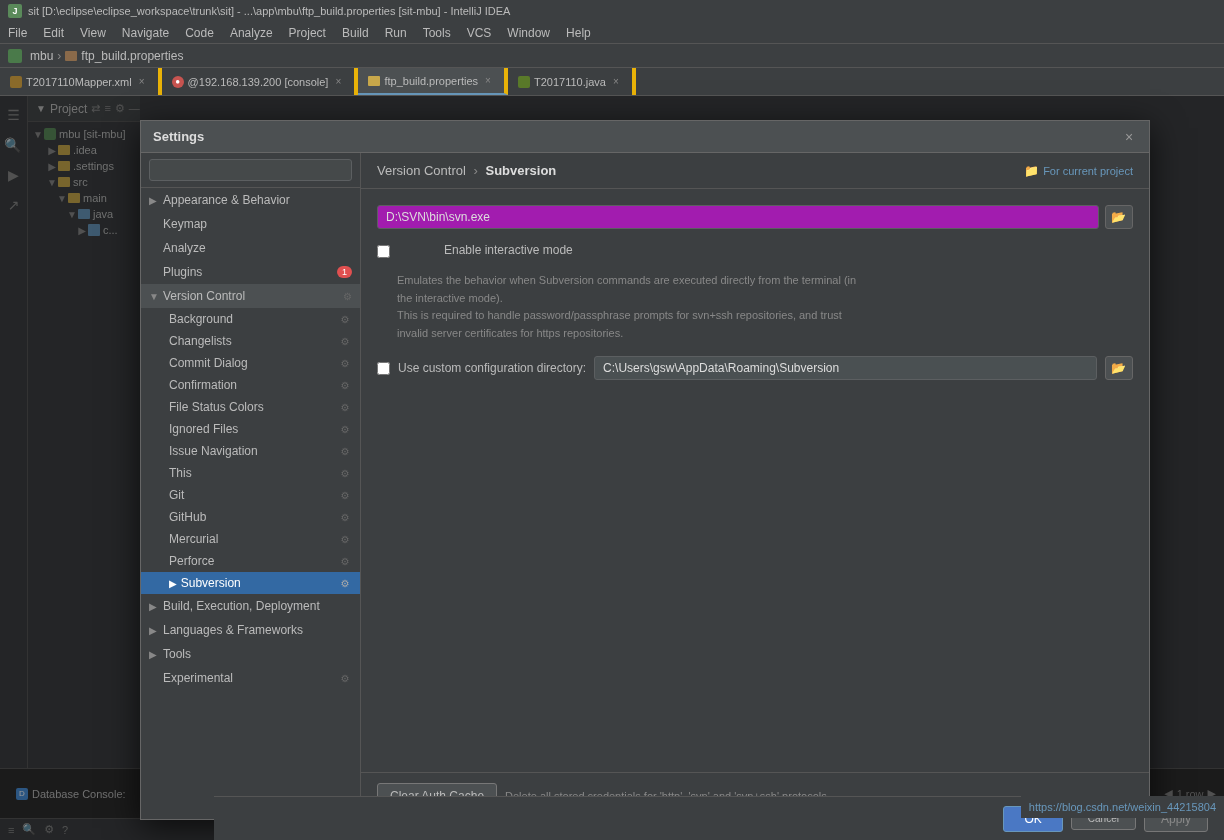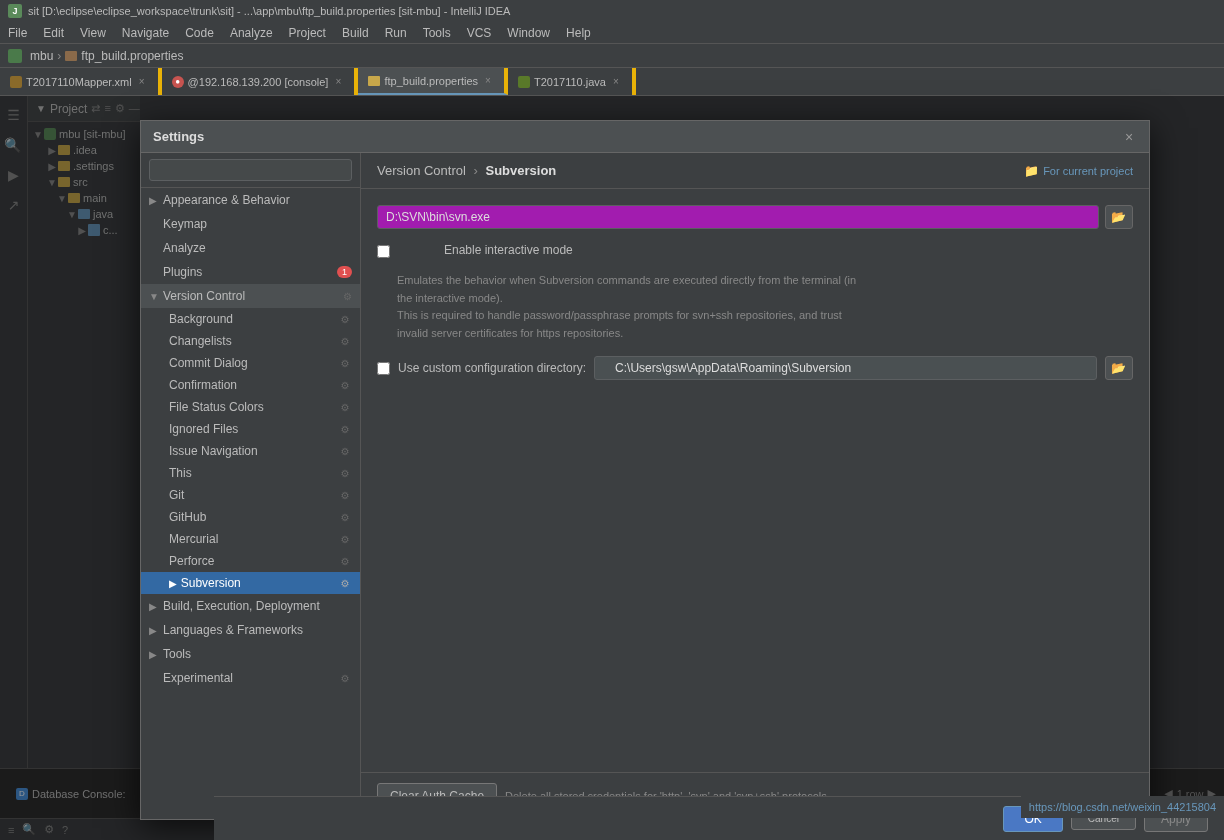--- a/index.html
+++ b/index.html
@@ -374,21 +374,21 @@
     .custom-dir-label {
       font-size: 12px;
       color: #bbb;
       white-space: nowrap;
     }
     .custom-dir-input {
       flex: 1;
       background: #4a5052;
       border: 1px solid #5c5f61;
       color: #ddd;
-      padding: 4px 20px;
+      padding: 4px 8px;
       font-size: 12px;
       border-radius: 3px;
       outline: none;
     }
 
     
     .dialog-footer {
       padding: 10px 16px;
       border-top: 1px solid #555;
       display: flex;

